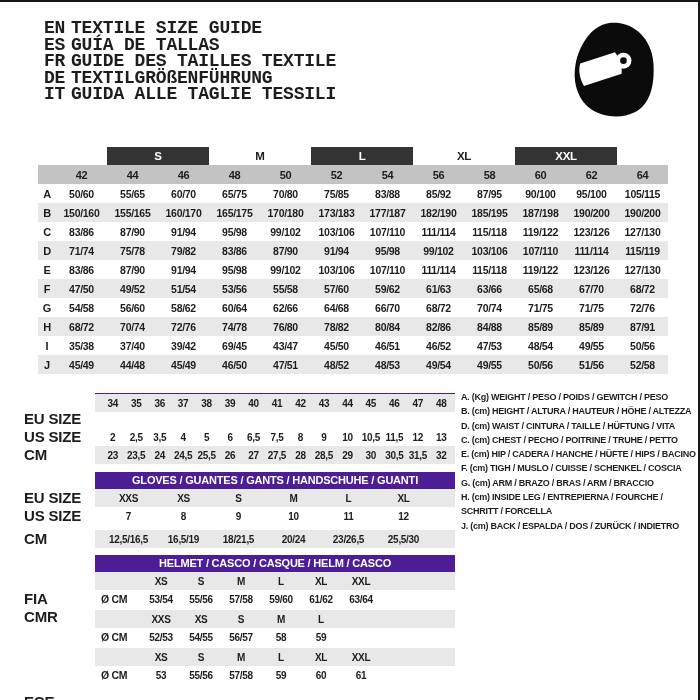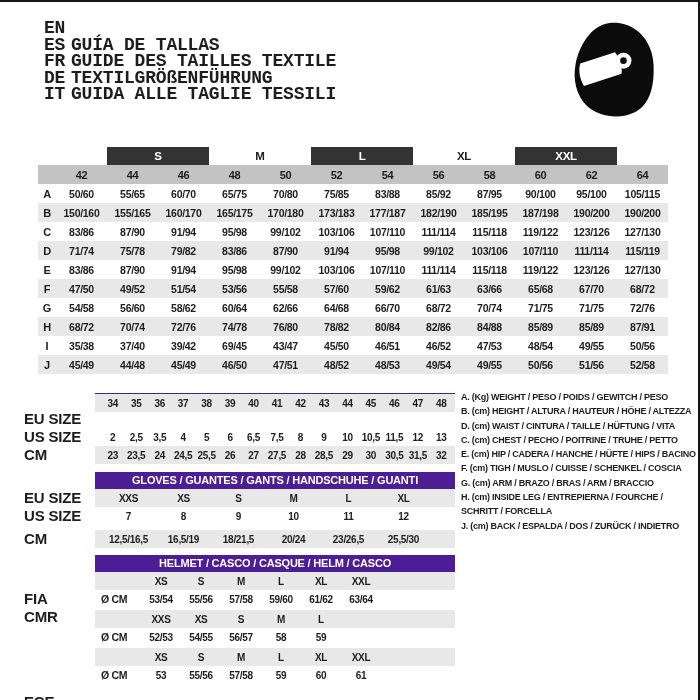--- a/index.html
+++ b/index.html
@@ -52,20 +52,21 @@
 </style>
 </head>
 <body>
 
 <div class="frame-top"></div>
 <div class="frame-right"></div>
 
 <div class="langs" id="langs">
     <div class="lang-row">
       <div class="lang-code">EN</div>
+      <div class="lang-text">TEXTILE SIZE GUIDE</div>
     </div>
     <div class="lang-row">
       <div class="lang-code">ES</div>
       <div class="lang-text">GUÍA DE TALLAS</div>
     </div>
     <div class="lang-row">
       <div class="lang-code">FR</div>
       <div class="lang-text">GUIDE DES TAILLES TEXTILE</div>
     </div>
     <div class="lang-row">

